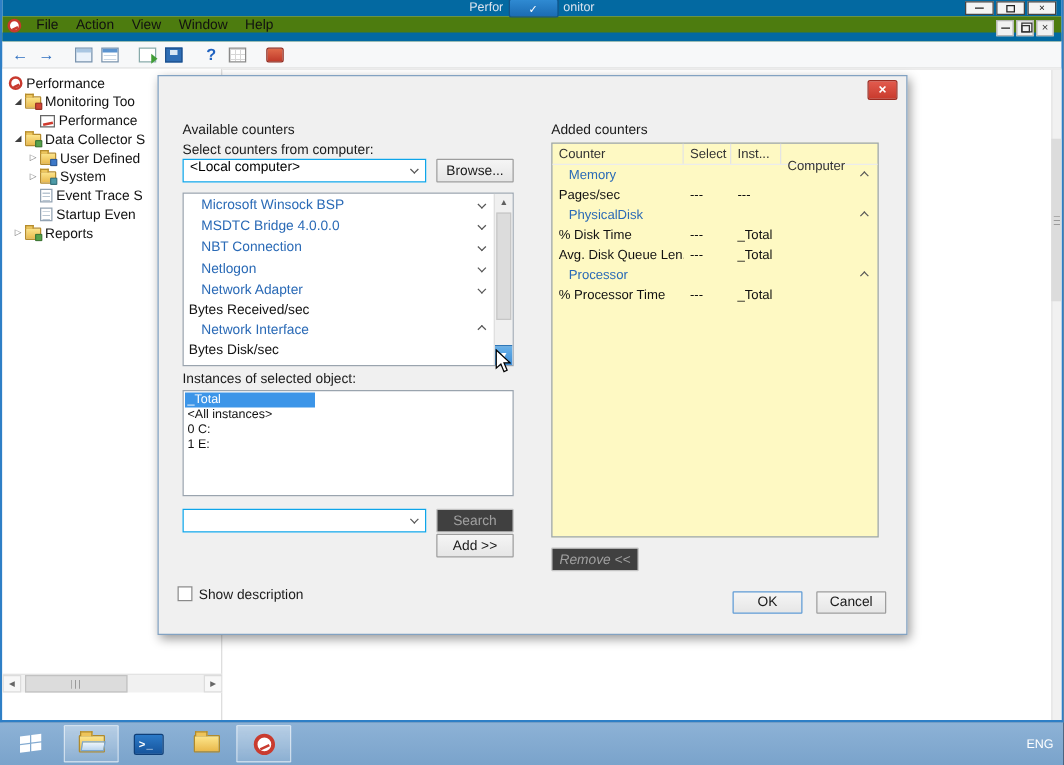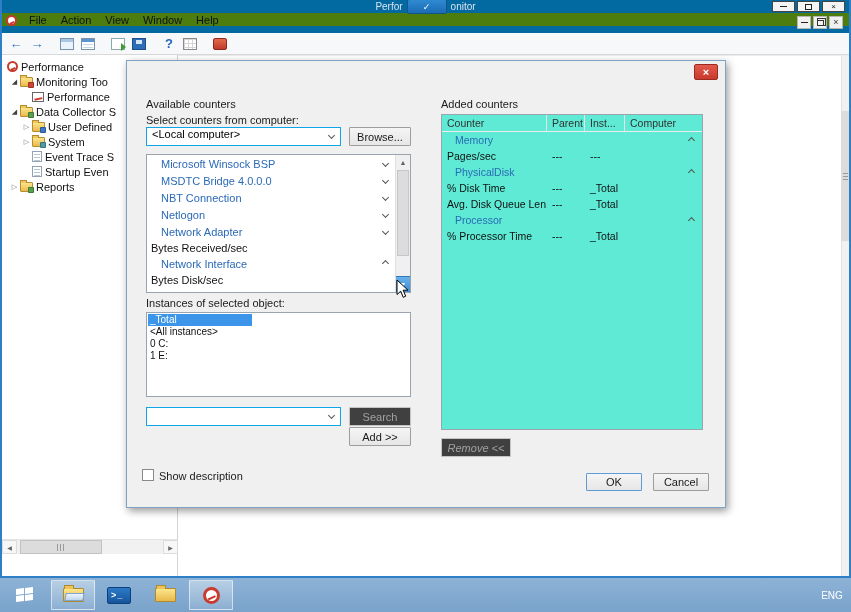--- a/index.html
+++ b/index.html
@@ -98,24 +98,24 @@
   .crow.item { height:15px; padding-left:4px; color:#111; }
   .list-scroll { position:absolute; top:0; right:0; bottom:0; width:15px; background:#f0f0f0; border-left:1px solid #e0e0e0; }
   .ls-up { position:absolute; top:0; left:0; right:0; height:15px; color:#606060; font-size:7px; display:flex; align-items:center; justify-content:center; }
   .ls-thumb { position:absolute; top:15px; left:1px; right:1px; height:86px; background:#dcdcdc; border:1px solid #c6c6c6; }
   .ls-down { position:absolute; bottom:0; left:0; right:0; height:16px; background:linear-gradient(#6ab1e8,#3c8ed8); color:#fff; font-size:7px; display:flex; align-items:center; justify-content:center; border-top:1px solid #2f77b8; }
 
   .instances-list { position:absolute; left:19px; top:251px; width:265px; height:85px; background:#fff; border:1px solid #9aa4ae; font-size:10px; padding-top:1px; }
   .irow { height:12px; line-height:12px; padding-left:3px; color:#111; white-space:nowrap; }
   .irow .sel { display:inline-block; width:104px; background:#3c95e8; color:#fff; padding-left:2px; margin-left:-2px; }
 
-  .added-table { position:absolute; left:314px; top:53px; width:262px; height:316px; background:#5eead4; border:1px solid #9aa4ae; font-size:10.5px; }
+  .added-table { position:absolute; left:314px; top:53px; width:262px; height:316px; background:#fef9c3; border:1px solid #9aa4ae; font-size:10.5px; }
   .thead { display:flex; height:17px; border-bottom:1px solid #ececec; color:#333; }
   .thead .col { padding:2px 0 0 5px; border-right:1px solid #e4e4e4; height:100%; }
-  .c0 { width:105px; } .c1 { width:38px; } .c2 { width:40px; } .c3 { flex:1; border-right:none !important; }
+  .c0 { width:105px; } .c1 { width:38px; } .c2 { width:40px; } .c3 { flex:1; border-right:none !important;margin-top:10px; }
   .arow { display:flex; height:16px; line-height:16px; position:relative; color:#111; }
   .arow .cell { padding-left:5px; overflow:hidden; white-space:nowrap; }
   .arow.group { color:#2a6ab6; }
   .arow.group .cell { padding-left:13px; }
   .arow .rchev { position:absolute; right:8px; top:6px; }
 
   .cbox { position:absolute; width:12px; height:12px; background:#fff; border:1px solid #8a8a8a; }
   .cursor-svg { position:absolute; left:396px; top:279px; z-index:9; }
 
   
@@ -363,21 +363,21 @@
 
     <span class="btn" style="left:222px; top:366px; width:62px; height:19px;">
         <span>Add &gt;&gt;</span>
       </span>
 
     <span class="d-lbl" style="left:314px; top:37px;">Added counters</span>
 
     <div class="added-table">
       <div class="thead">
         <span class="col c0">Counter</span>
-        <span class="col c1">Parent</span>
+        <span class="col c1">Select</span>
         <span class="col c2">Inst...</span>
         <span class="col c3">Computer</span>
       </div>
       <div class="arow group">
         <span class="cell c0">Memory</span>
         <span class="chev u rchev"></span>
       </div>
       <div class="arow">
         <span class="cell c0">Pages/sec</span>
         <span class="cell c1">---</span>

